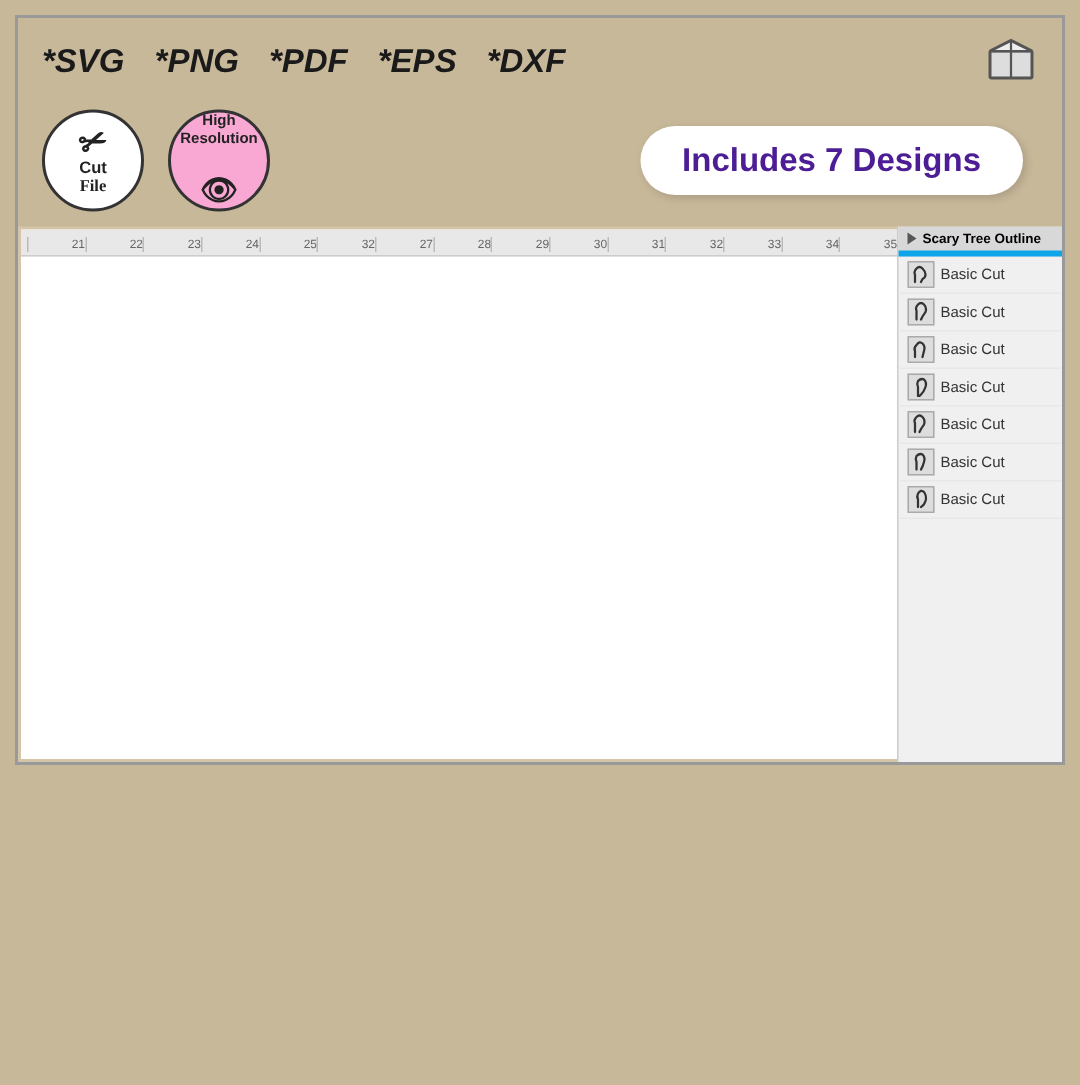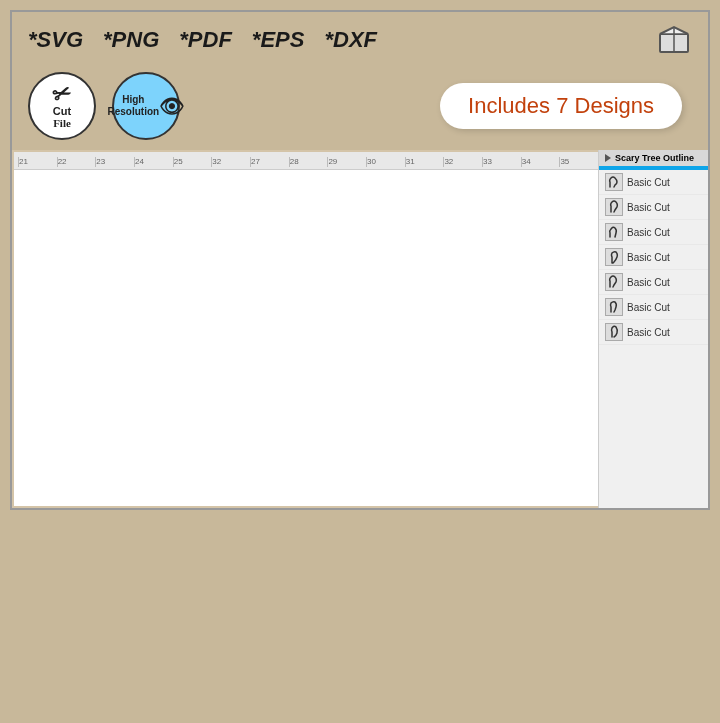--- a/index.html
+++ b/index.html
@@ -88,43 +88,43 @@
       line-height: 1;
       transform: rotate(-20deg);
       display: block;
     }
 
     .badge-hires {
       width: 68px;
       height: 68px;
       border-radius: 50%;
       border: 2px solid #333;
-      background: #7dd3fc;
-      display: flex;
-      flex-direction: row;
-      align-items: center;
-      justify-content: center;
+      background: #f9a8d4;
+      display: flex;
+      flex-direction: column;
+      align-items: center;
+      justify-content: space-between;
       font-size: 10px;
       font-weight: bold;
       color: #222;
       text-align: center;
     }
 
     .eye-icon {
       font-size: 20px;
       line-height: 1.2;
     }
 
     .includes-bubble {
       background: white;
       border-radius: 30px;
       padding: 10px 28px;
       font-size: 22px;
-      font-weight: normal;
-      color: #c2410c;
+      font-weight: bold;
+      color: #4c1d95;
       margin-left: auto;
       margin-right: 10px;
       box-shadow: 2px 2px 6px rgba(0,0,0,0.15);
     }
 
     
     .design-area {
       flex: 1;
       display: flex;
       background: #d4c4a8;
@@ -155,21 +155,21 @@
     .ruler-marks {
       display: flex;
       width: 100%;
       padding-left: 4px;
     }
 
     .ruler-mark {
       flex: 1;
       font-size: 8px;
       color: #666;
-      text-align: left;
+      text-align: right;
       border-left: 1px solid #bbb;
       padding-bottom: 1px;
     }
 
     
     .grid-canvas {
       flex: 1;
       position: relative;
       background-image:
         linear-gradient(to right, #e0e0e0 1px, transparent 1px),

